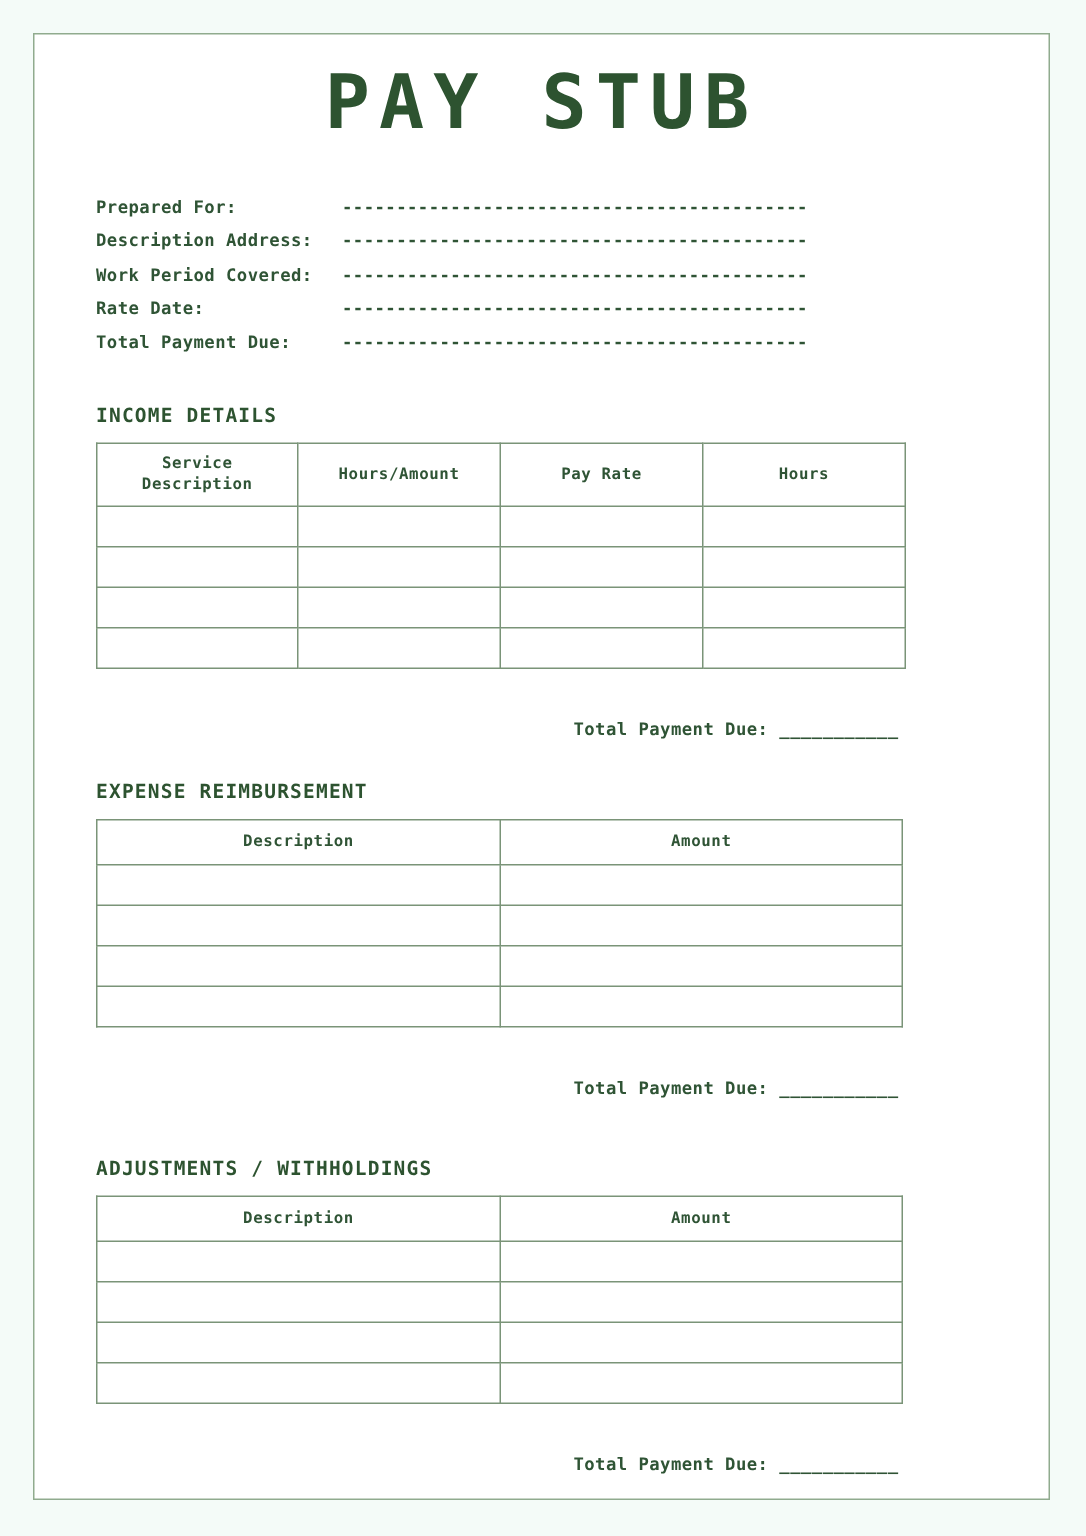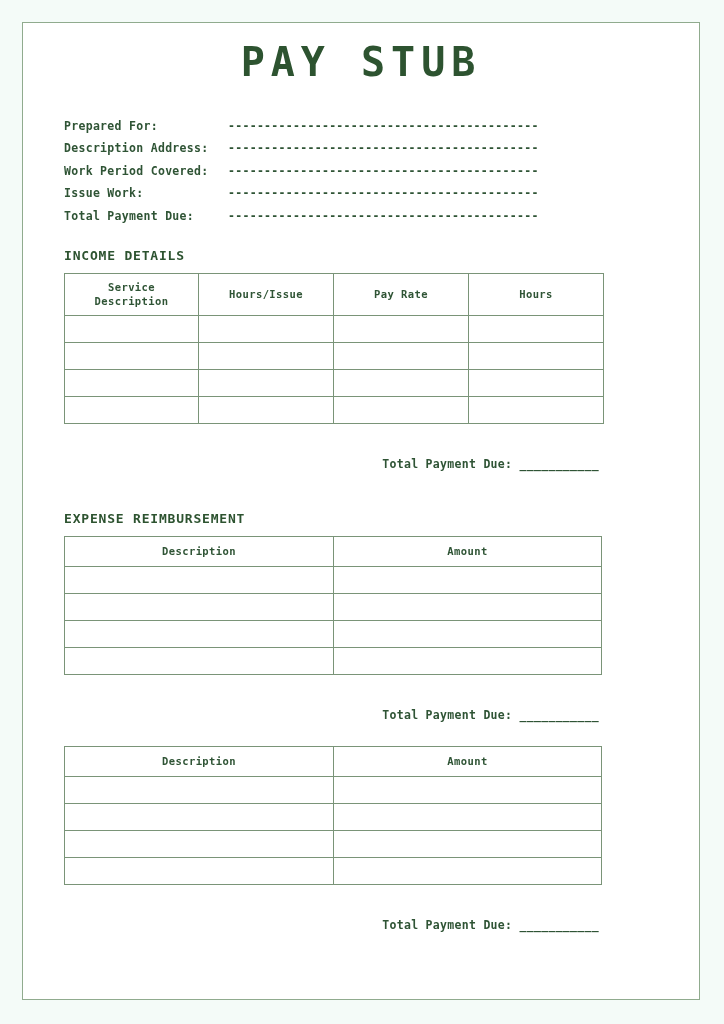--- a/index.html
+++ b/index.html
@@ -32,21 +32,21 @@
     top: 0;
     right: 0;
     bottom: 0;
     padding: 0 41px;
     box-sizing: border-box;
   }
 
   
   .doc-title {
     text-align: center;
-    font-size: 40px;
+    font-size: 50px;
     font-weight: bold;
     letter-spacing: 6px;
     color: #2d5330;
     margin: 0;
     padding-top: 15px;
     line-height: 1.2;
     white-space: pre;
   }
 
   
@@ -78,22 +78,22 @@
 
   
   .section-heading {
     font-size: 13px;
     font-weight: bold;
     color: #2d5330;
     letter-spacing: 0.8px;
     margin: 0;
     white-space: pre;
   }
-  .sec-income { margin-top: 25px; }
-  .sec-expense { margin-top: 26px; }
+  .sec-income { margin-top: 35px; }
+  .sec-expense { margin-top: 14px; }
   .sec-adjust { margin-top: 26px; }
 
   
   table.grid {
     border-collapse: collapse;
     width: 535px;
     margin-top: 10px;
     table-layout: fixed;
     padding-left: 40px;
   }
@@ -145,36 +145,36 @@
       </div>
       <div class="field-row">
         <span class="field-label">Description Address:</span>
         <span class="field-dashes">-------------------------------------------</span>
       </div>
       <div class="field-row">
         <span class="field-label">Work Period Covered:</span>
         <span class="field-dashes">-------------------------------------------</span>
       </div>
       <div class="field-row">
-        <span class="field-label">Issue Work:</span>
+        <span class="field-label">Rate Date:</span>
         <span class="field-dashes">-------------------------------------------</span>
       </div>
       <div class="field-row">
         <span class="field-label">Total Payment Due:</span>
         <span class="field-dashes">-------------------------------------------</span>
       </div>
     </div>
 
     <h2 class="section-heading sec-income">INCOME DETAILS</h2>
 
     <table class="grid income">
       <thead>
         <tr>
           <th style="width:133px">Service<br>Description</th>
-          <th style="width:134px">Hours/Issue</th>
+          <th style="width:134px">Hours/Amount</th>
           <th style="width:134px">Pay Rate</th>
           <th style="width:134px">Hours</th>
         </tr>
       </thead>
       <tbody>
         <tr>
           <td></td>
           <td></td>
           <td></td>
           <td></td>
@@ -230,20 +230,21 @@
           <td></td>
           <td></td>
         </tr>
       </tbody>
     </table>
 
     <div class="total-line tl-expense">
       <span>Total Payment Due:</span><span> </span><span>___________</span>
     </div>
 
+    <h2 class="section-heading sec-adjust">ADJUSTMENTS / WITHHOLDINGS</h2>
 
     <table class="grid two-col">
       <thead>
         <tr>
           <th style="width:268px">Description</th>
           <th style="width:267px">Amount</th>
         </tr>
       </thead>
       <tbody>
         <tr>

